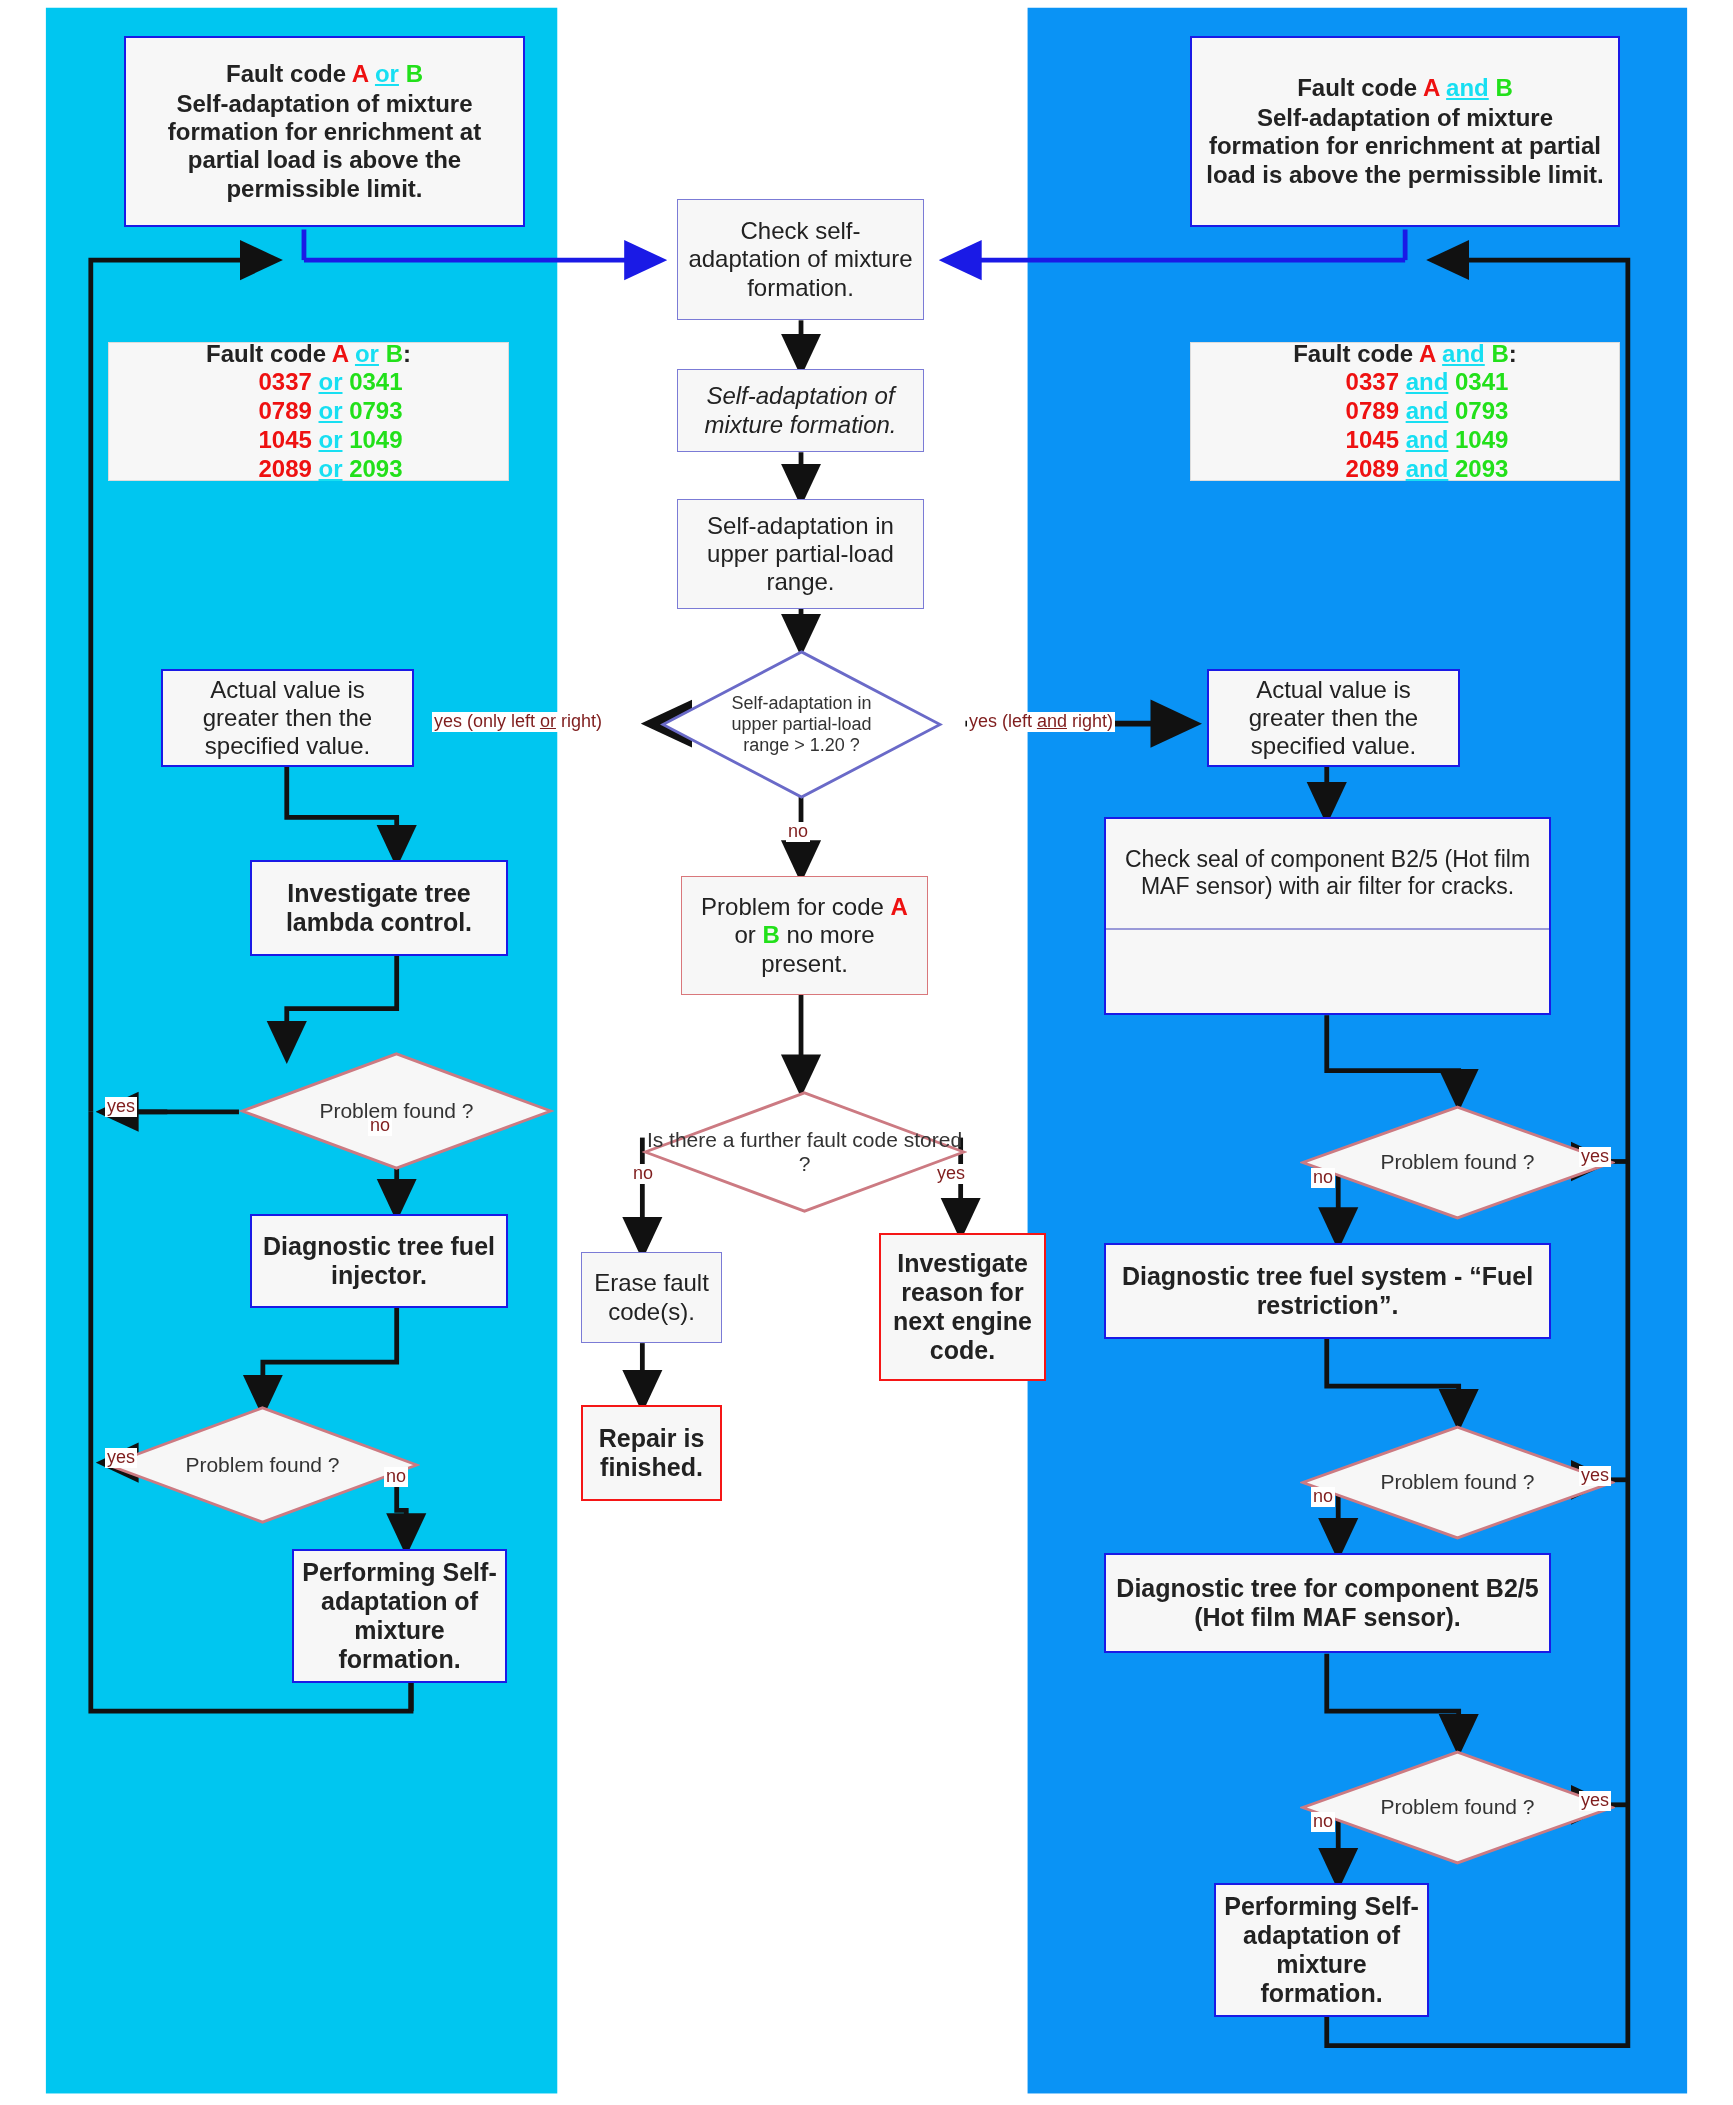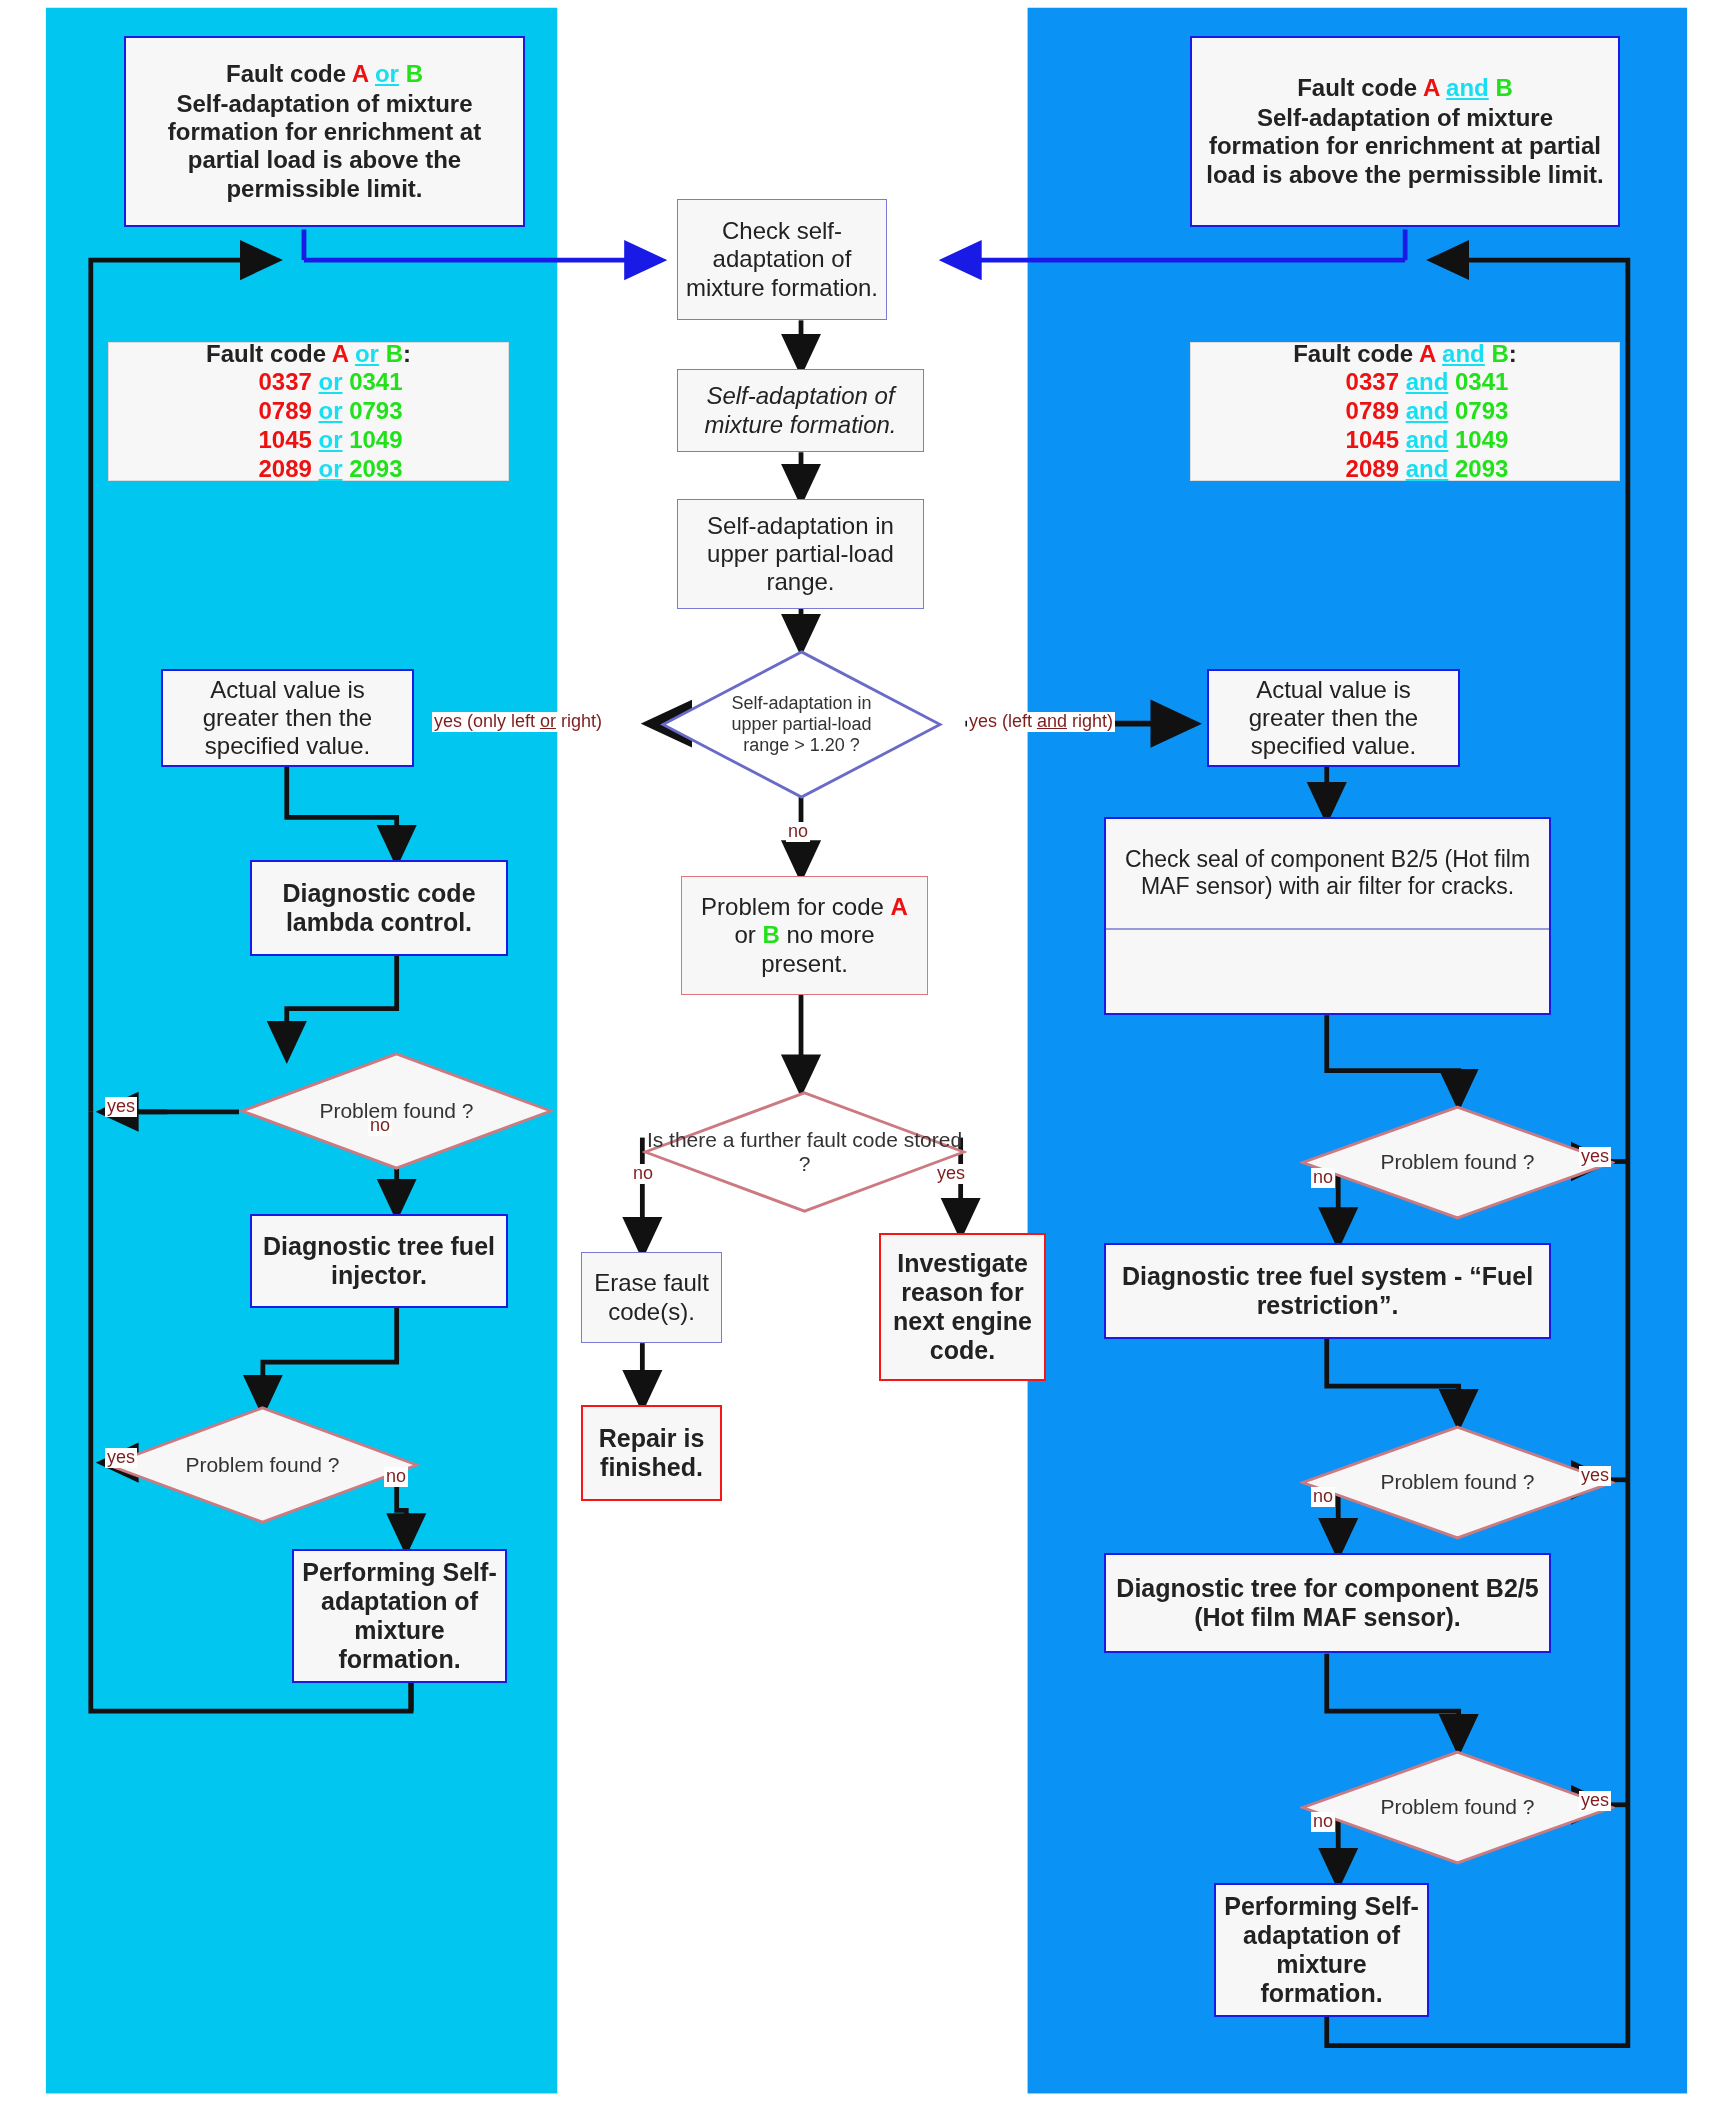--- a/index.html
+++ b/index.html
@@ -134,21 +134,21 @@
     <div class="codes t25">
       <div class="codeline"><span class="red">0337</span> <span class="cy">or</span> <span class="grn">0341</span></div>
       <div class="codeline"><span class="red">0789</span> <span class="cy">or</span> <span class="grn">0793</span></div>
       <div class="codeline"><span class="red">1045</span> <span class="cy">or</span> <span class="grn">1049</span></div>
       <div class="codeline"><span class="red">2089</span> <span class="cy">or</span> <span class="grn">2093</span></div>
     </div>
   </div>
 
   <div class="nodebox b-blue t25" style="left:161px;top:669px;width:253px;height:98px;padding:3.8px 7.6px;">Actual value is greater then the specified value.</div>
 
-  <div class="nodebox b-blue t26 bold" style="left:250px;top:860px;width:258px;height:96px;padding:3.8px 7.6px;">Diagnostic code lambda control.</div>
+  <div class="nodebox b-blue t26 bold" style="left:250px;top:860px;width:258px;height:96px;padding:3.8px 7.6px;">Investigate tree lambda control.</div>
 
   <div class="diamond" style="left:239px;top:1051px;width:315px;height:120px;">
     <svg viewBox="0 0 330 126" style="position:absolute;left:0;top:0;width:315px;height:120px;">
       <polygon points="165,3 327,63 165,123 3,63" fill="#f7f7f7" stroke="#cc7a82" stroke-width="3"></polygon>
     </svg>
     <div class="dtext t22">Problem found ?</div>
   </div>
   <div class="edgelabel" style="left:105px;top:1097px;">yes</div>
   <div class="edgelabel" style="left:368px;top:1116px;">no</div>
 
@@ -158,21 +158,21 @@
     <svg viewBox="0 0 330 126" style="position:absolute;left:0;top:0;width:315px;height:120px;">
       <polygon points="165,3 327,63 165,123 3,63" fill="#f7f7f7" stroke="#cc7a82" stroke-width="3"></polygon>
     </svg>
     <div class="dtext t22">Problem found ?</div>
   </div>
   <div class="edgelabel" style="left:105px;top:1448px;">yes</div>
   <div class="edgelabel" style="left:384px;top:1467px;">no</div>
 
   <div class="nodebox b-blue t26 bold" style="left:292px;top:1549px;width:215px;height:134px;padding:3.8px 7.6px;">Performing Self-adaptation of mixture formation.</div>
 
-  <div class="nodebox b-blue-thin t25" style="left:677px;top:199px;width:210px;height:121px;padding:3.8px 7.6px;">Check self-adaptation of mixture formation.</div>
+  <div class="nodebox b-blue-thin t25" style="left:677px;top:199px;width:247px;height:121px;padding:3.8px 7.6px;">Check self-adaptation of mixture formation.</div>
 
   <div class="nodebox b-blue-thin t25" style="left:677px;top:369px;width:247px;height:83px;padding:3.8px 7.6px;font-style:italic;">Self-adaptation of mixture formation.</div>
 
   <div class="nodebox b-blue-thin t25" style="left:677px;top:499px;width:247px;height:110px;padding:3.8px 7.6px;">Self-adaptation in upper partial-load range.</div>
 
   <div class="diamond" style="left:660px;top:649px;width:283px;height:151px;">
     <svg viewBox="0 0 296 158" style="position:absolute;left:0;top:0;width:283px;height:151px;">
       <polygon points="148,3 293,79 148,155 3,79" fill="#ffffff" stroke="#6a6ac8" stroke-width="3"></polygon>
     </svg>
     <div class="dtext t19" style="width:172px;">Self-adaptation in upper partial-load range &gt; 1.20 ?</div>

